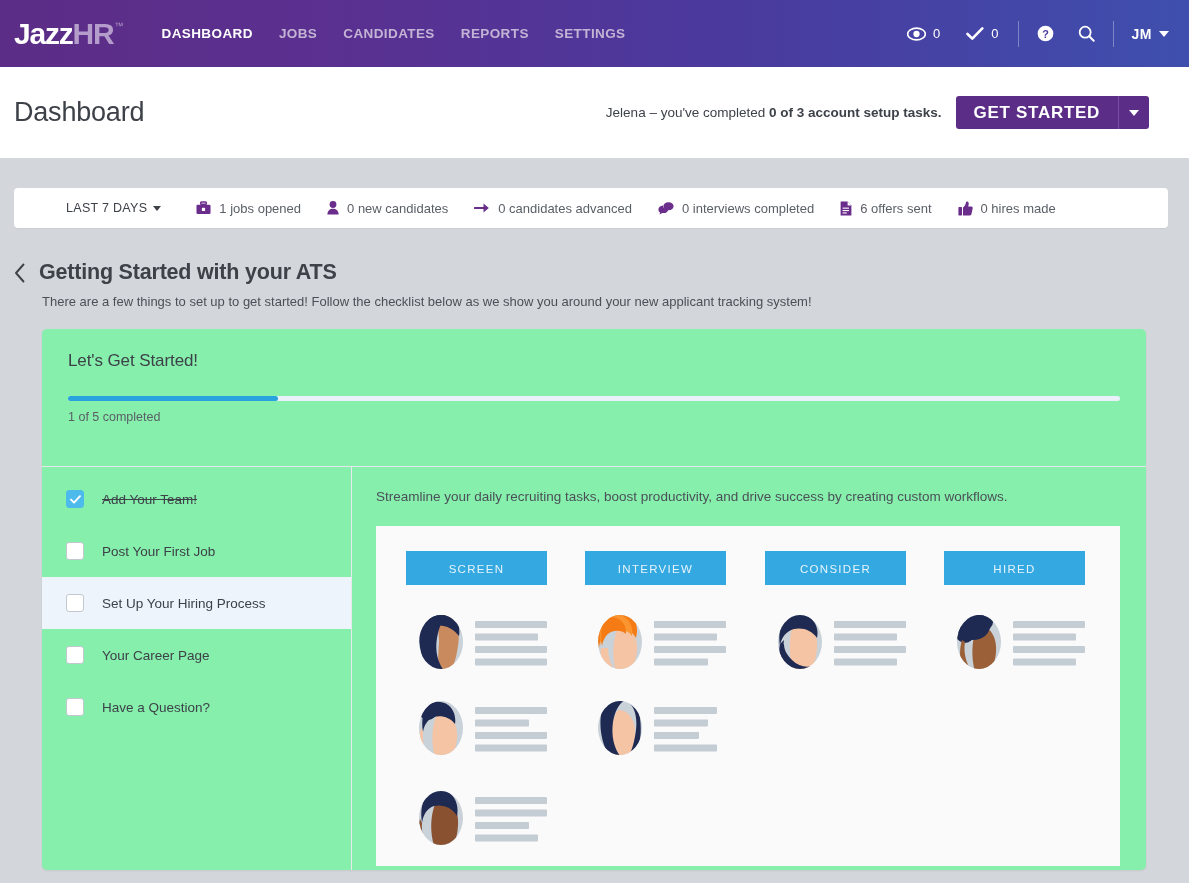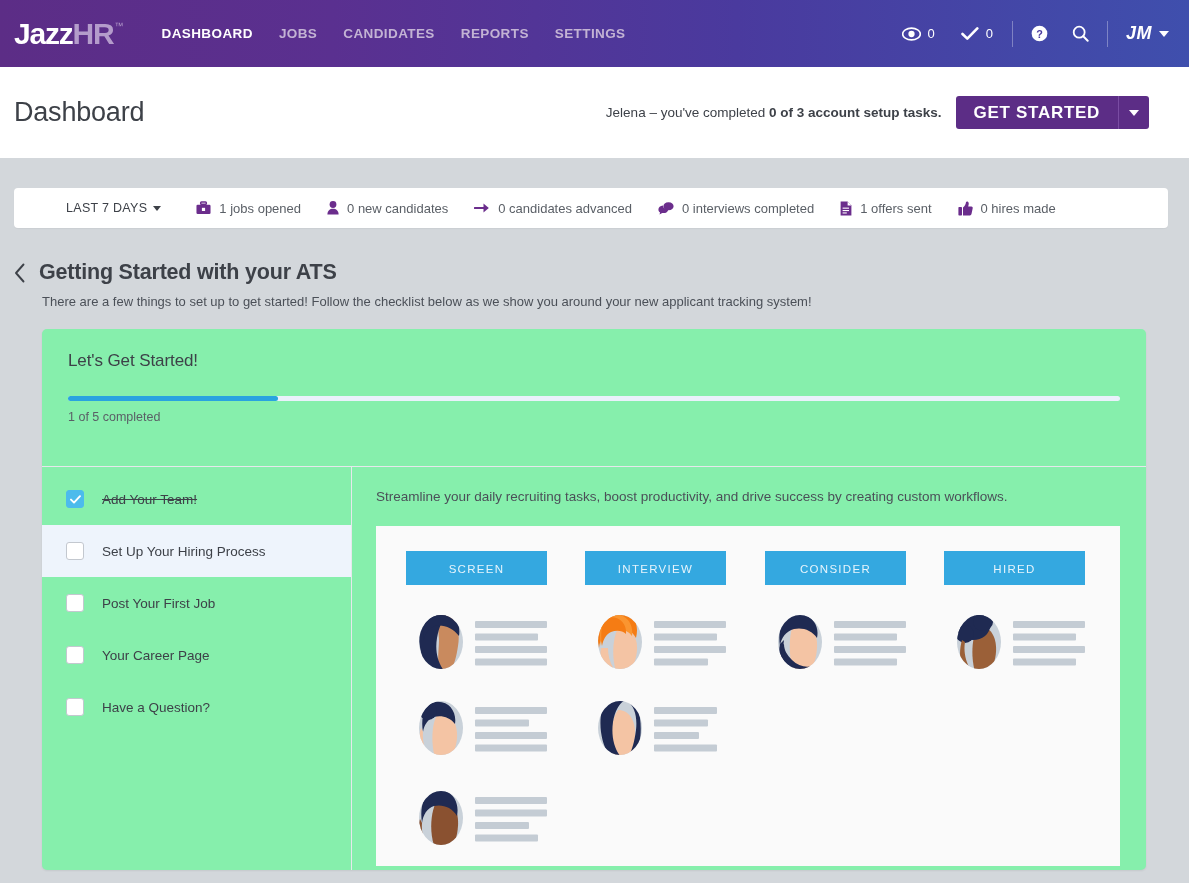--- a/index.html
+++ b/index.html
@@ -36,21 +36,21 @@
 
   .navright {
     margin-left: auto; display: flex; align-items: center; gap: 0;
     color: #fff;
   }
   .stat-ico { display: flex; align-items: center; gap: 7px; padding: 0 13px; cursor: pointer; }
   .stat-ico .num { font-size: 13px; color: #fff; }
   .vdiv { width: 1px; height: 26px; background: rgba(255,255,255,0.32); margin: 0 6px; }
   .icobtn { padding: 0 12px; cursor: pointer; display: flex; align-items: center; }
   .usermenu { display: flex; align-items: center; gap: 7px; padding-left: 12px; padding-right: 4px; cursor: pointer; }
-  .usermenu .initials { font-size: 18px; font-weight: bold; letter-spacing: 0.5px; font-style: italic; }
+  .usermenu .initials { font-size: 14px; font-weight: bold; letter-spacing: 0.5px; }
   .caret-d { width: 0; height: 0; border-left: 5px solid transparent; border-right: 5px solid transparent; border-top: 6px solid #fff; }
 
   
   .titlebar {
     height: 91px; background: #fff;
     display: flex; align-items: center;
     padding: 0 40px 0 14px;
   }
   .pagetitle { font-size: 27px; color: #3d4148; font-weight: normal; letter-spacing: -0.2px; }
   .titleright { margin-left: auto; display: flex; align-items: center; gap: 14px; }
@@ -245,21 +245,21 @@
     </div>
 
     <div class="stat-item">
       <svg class="pico" width="12" height="15" viewBox="0 0 12 15">
         <path d="M0.6 0.6 H7.6 L11.4 4.4 V14.4 H0.6 Z"></path>
         <path d="M7.6 0.6 V4.4 H11.4" fill="#fff"></path>
         <rect x="2.6" y="6.6" width="6.4" height="1.1" fill="#fff"></rect>
         <rect x="2.6" y="9" width="6.4" height="1.1" fill="#fff"></rect>
         <rect x="2.6" y="11.4" width="4.2" height="1.1" fill="#fff"></rect>
       </svg>
-      <span class="lbl">1 offers sent</span>
+      <span class="lbl">6 offers sent</span>
     </div>
 
     <div class="stat-item">
       <svg class="pico" width="15" height="15" viewBox="0 0 15 15">
         <rect x="0.4" y="6" width="3.6" height="8.4" rx="0.7"></rect>
         <path d="M5 6.4 C6.6 5.3 7.8 3.5 8 1.3 C8.1 0.4 9.2 0.2 9.9 0.7 C10.6 1.2 10.9 2.2 10.7 3.3 L10.2 5.6 H13.4 C14.3 5.6 14.9 6.4 14.7 7.3 L13.6 12.6 C13.45 13.6 12.8 14.4 11.9 14.4 H5 Z"></path>
       </svg>
       <span class="lbl">0 hires made</span>
     </div>
   </div>
@@ -287,27 +287,27 @@
 
       <div class="checklist">
         <div class="cl-item">
           <span class="cbox done">
             <svg width="11" height="9" viewBox="0 0 11 9">
               <path d="M1 4.6 L4 7.6 L10 1.2" fill="none" stroke="#fff" stroke-width="1.9" stroke-linecap="round" stroke-linejoin="round"></path>
             </svg>
           </span>
           <span class="cl-label struck">Add Your Team!</span>
         </div>
+        <div class="cl-item">
+          <span class="cbox"></span>
+          <span class="cl-label">Post Your First Job</span>
+        </div>
         <div class="cl-item selected">
           <span class="cbox"></span>
           <span class="cl-label">Set Up Your Hiring Process</span>
-        </div>
-        <div class="cl-item">
-          <span class="cbox"></span>
-          <span class="cl-label">Post Your First Job</span>
         </div>
         <div class="cl-item">
           <span class="cbox"></span>
           <span class="cl-label">Your Career Page</span>
         </div>
         <div class="cl-item">
           <span class="cbox"></span>
           <span class="cl-label">Have a Question?</span>
         </div>
       </div>

